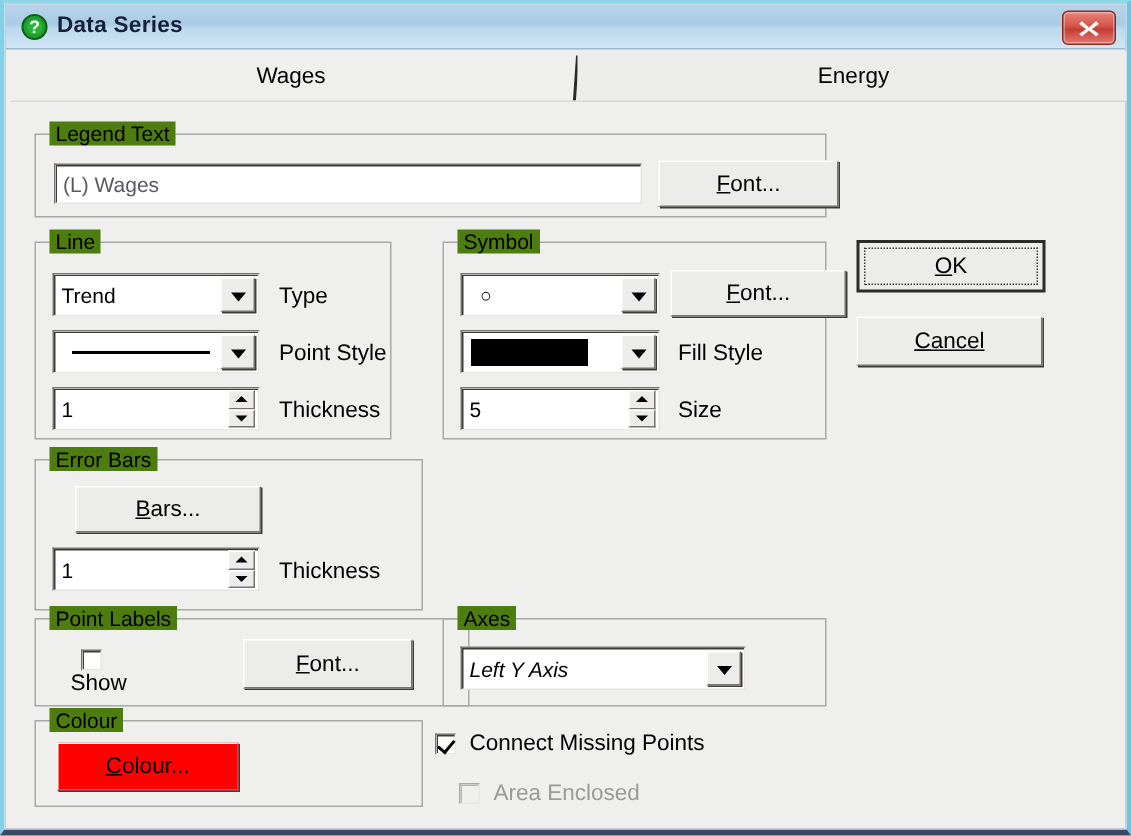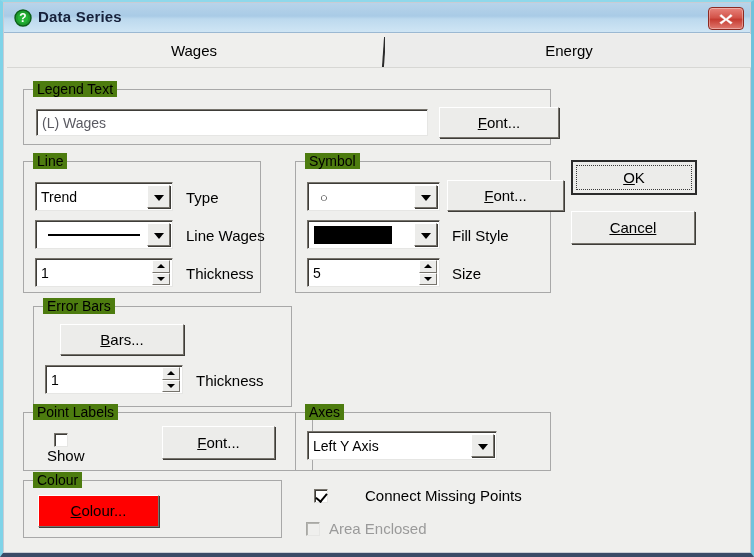--- a/index.html
+++ b/index.html
@@ -347,21 +347,21 @@
       <div class="field" style="left:11px; top:20px; width:138px; height:29px;">
         <span class="val">Trend</span>
         <span class="combo-arrow"></span>
       </div>
       <span class="lbl" style="left:162px; top:27px;">Type</span>
 
       <div class="field" style="left:11px; top:58px; width:138px; height:29px;">
         <span class="line-swatch"></span>
         <span class="combo-arrow"></span>
       </div>
-      <span class="lbl" style="left:162px; top:65px;">Line Wages</span>
+      <span class="lbl" style="left:162px; top:65px;">Point Style</span>
 
       <div class="field" style="left:11px; top:96px; width:138px; height:29px;">
         <span class="val">1</span>
         <span class="spin">
           <div class="up"></div>
           <div class="down"></div>
         </span>
       </div>
       <span class="lbl" style="left:162px; top:103px;">Thickness</span>
     </div>
@@ -386,21 +386,21 @@
       <div class="field" style="left:11px; top:96px; width:133px; height:29px;">
         <span class="val">5</span>
         <span class="spin">
           <div class="up"></div>
           <div class="down"></div>
         </span>
       </div>
       <span class="lbl" style="left:156px; top:103px;text-align:center;">Size</span>
     </div>
 
-    <div class="group" style="left:29px; top:303px; width:259px; height:101px;">
+    <div class="group" style="left:19px; top:303px; width:259px; height:101px;">
       <span class="legend">Error Bars</span>
       <div class="btn" style="left:26px; top:17px; width:124px; height:31px; line-height:29px;">
         <span><span class="underline">B</span>ars...</span>
       </div>
       <div class="field" style="left:11px; top:58px; width:138px; height:29px;">
         <span class="val">1</span>
         <span class="spin">
           <div class="up"></div>
           <div class="down"></div>
         </span>
@@ -422,27 +422,27 @@
 
     <div class="group" style="left:19px; top:477px; width:259px; height:58px;">
       <span class="legend">Colour</span>
       <div class="btn colour-btn" style="left:14px; top:14px; width:121px; height:32px; line-height:30px;">
         <span><span class="underline">C</span>olour...</span>
       </div>
     </div>
 
     <div class="group" style="left:291px; top:409px; width:256px; height:59px;">
       <span class="legend">Axes</span>
-      <div class="field" style="left:11px; top:18px; width:190px; height:29px;">
+      <div class="field" style="left:11px; top:18px; width:190px; height:29px;font-style:italic;">
         <span class="val">Left Y Axis</span>
         <span class="combo-arrow"></span>
       </div>
     </div>
 
-    <div class="cb-row" style="left:310px; top:484px;gap:28px;">
+    <div class="cb-row" style="left:286px; top:484px;">
       <span class="cb-box checked"></span>
       <span class="cb-label">Connect Missing Points</span>
     </div>
     <div class="cb-row" style="left:302px; top:517px;">
       <span class="cb-box disabled"></span>
       <span class="cb-label lbl disabled" style="position:relative; left:0; top:0; color:#9a9a9a;">Area Enclosed</span>
     </div>
 
     <div class="btn focus" style="left:567px; top:157px; width:126px; height:35px; line-height:31px;">
       <span class="inner-focus"></span>

